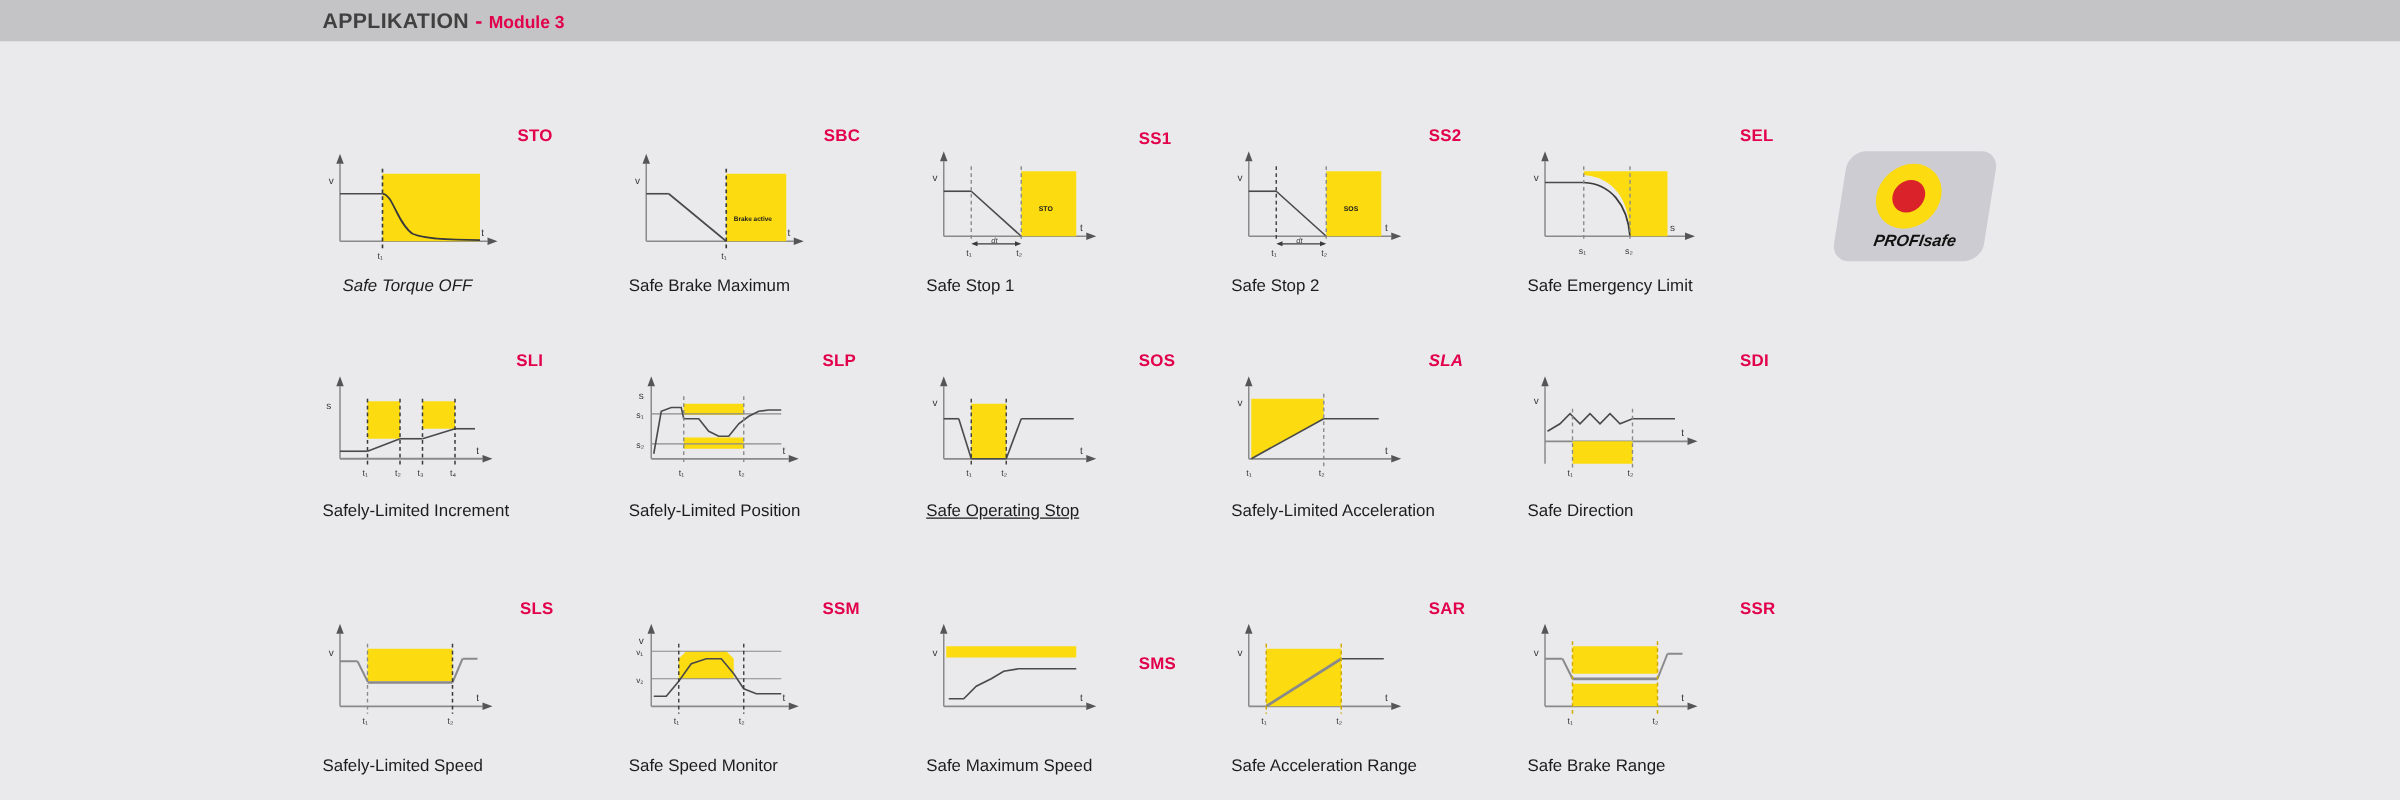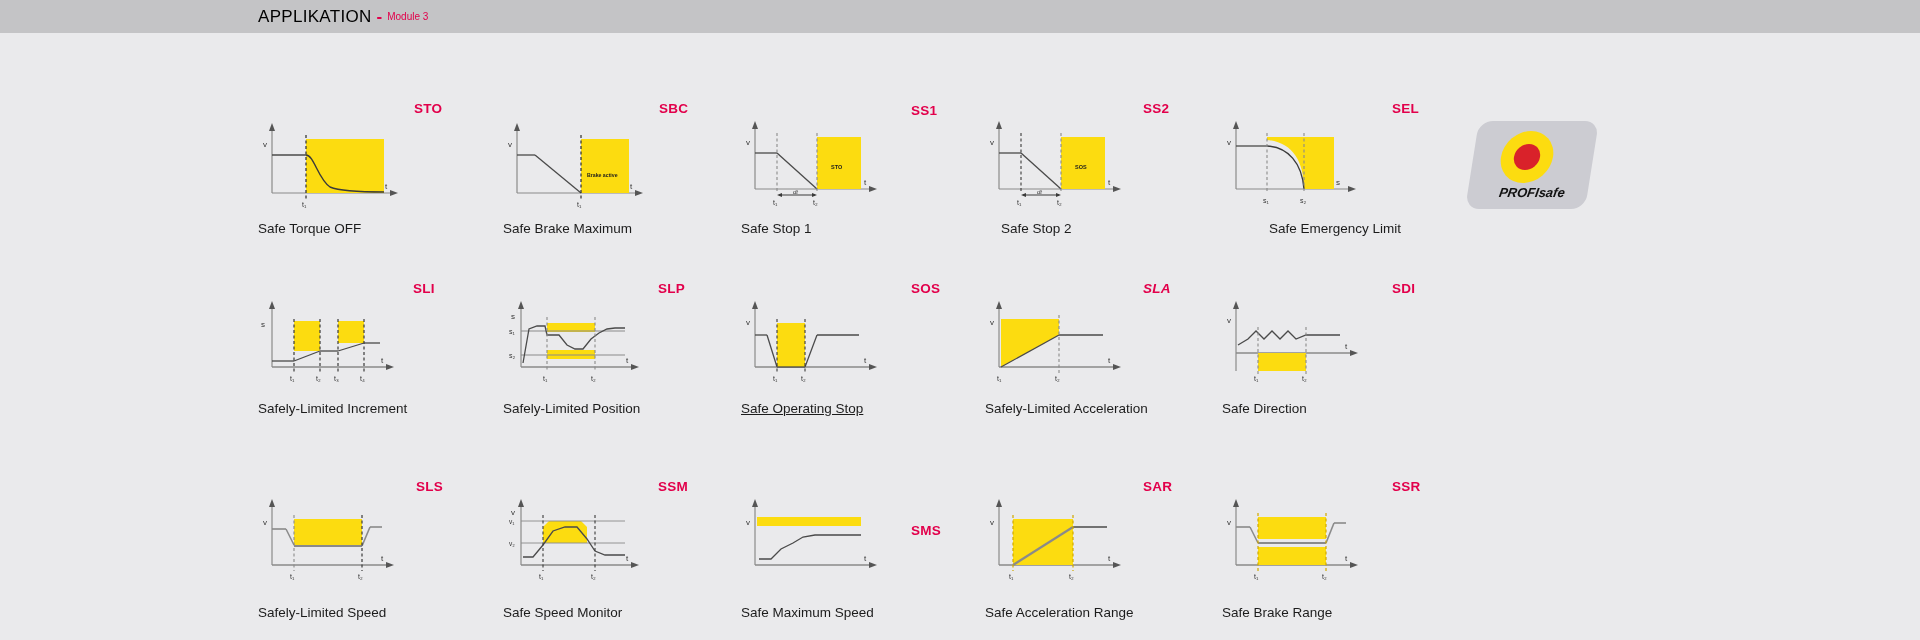--- a/index.html
+++ b/index.html
@@ -13,27 +13,27 @@
 
   
   #header {
     height:33px;
     background:#c4c4c6;
     display:flex;
     align-items:center;
     padding-left:258px;
   }
   #header .title {
-    color:#000000;
-    font-weight:normal;
+    color:#404040;
+    font-weight:bold;
     font-size:17px;
     letter-spacing:.3px;
   }
   #header .dash { color:#e2004b; font-weight:bold; font-size:17px; margin:0 5px; }
-  #header .sub { color:#e2004b; font-weight:normal; font-size:10px; }
+  #header .sub { color:#e2004b; font-weight:bold; font-size:14px; }
 
   
   #board { position:relative; width:1920px; height:607px; }
 
   .cell { position:absolute; width:250px; }
 
   .code {
     position:absolute;
     color:#e2004b;
     font-weight:bold;
@@ -112,21 +112,21 @@
         <polygon points="11,10 14,2 17,10" fill="#555"></polygon>
         <rect x="48" y="18" width="78" height="54" fill="#fcdc10"></rect>
         <line x1="14" y1="34" x2="48" y2="34" stroke="#4a4a4a" stroke-width="1.3"></line>
         <path d="M48,34 C56,34 60,58 72,66 C84,71 110,71 126,71" fill="none" stroke="#3a3a3a" stroke-width="1.4"></path>
         <line x1="48" y1="14" x2="48" y2="78" stroke="#3a3a3a" stroke-width="1.3" stroke-dasharray="3,2.5"></line>
         <text x="5" y="26" font-size="8" fill="#333">v</text>
         <text x="127" y="68" font-size="8" fill="#333">t</text>
         <text x="44" y="86" font-size="7" fill="#333">t₁</text>
       </svg>
     </div>
-    <div class="caption" style="left:0px; top:148px;">Safe Torque OFF</div>
+    <div class="caption" style="left:16px; top:148px;font-style:italic;">Safe Torque OFF</div>
   </div>
 
   <div class="cell" style="left:503px; top:40px;">
     <div class="code" style="left:156px; top:28px;">SBC</div>
     <div class="fig" style="left:0px; top:48px;">
       <svg width="140" height="80" viewBox="0 0 140 80">
         <line x1="14" y1="72" x2="132" y2="72" stroke="#8a8a8a" stroke-width="1.2"></line>
         <polygon points="132,69 140,72 132,75" fill="#555"></polygon>
         <line x1="14" y1="72" x2="14" y2="10" stroke="#8a8a8a" stroke-width="1.2"></line>
         <polygon points="11,10 14,2 17,10" fill="#555"></polygon>
@@ -187,21 +187,21 @@
         <polygon points="36,74 41,72 41,76" fill="#3a3a3a"></polygon>
         <polygon points="76,74 71,72 71,76" fill="#3a3a3a"></polygon>
         <text x="5" y="24" font-size="8" fill="#333">v</text>
         <text x="123" y="64" font-size="8" fill="#333">t</text>
         <text x="32" y="84" font-size="7" fill="#333">t₁</text>
         <text x="52" y="73" font-size="6" font-style="italic" fill="#3a3a3a">dt</text>
         <text x="72" y="84" font-size="7" fill="#333">t₂</text>
         <text x="90" y="48" font-size="5.5" font-weight="bold" fill="#1c1c1c">SOS</text>
       </svg>
     </div>
-    <div class="caption" style="left:16px; top:148px;">Safe Stop 2</div>
+    <div class="caption" style="left:0px; top:148px;">Safe Stop 2</div>
   </div>
 
   <div class="cell" style="left:1222px; top:40px;">
     <div class="code" style="left:170px; top:28px;">SEL</div>
     <div class="fig" style="left:0px; top:48px;">
       <svg width="140" height="80" viewBox="0 0 140 80">
         <line x1="14" y1="68" x2="126" y2="68" stroke="#8a8a8a" stroke-width="1.2"></line>
         <polygon points="126,65 134,68 126,71" fill="#555"></polygon>
         <line x1="14" y1="68" x2="14" y2="8" stroke="#8a8a8a" stroke-width="1.2"></line>
         <polygon points="11,8 14,0 17,8" fill="#555"></polygon>
@@ -209,21 +209,21 @@
         <line x1="14" y1="25" x2="45" y2="25" stroke="#4a4a4a" stroke-width="1.3"></line>
         <path d="M45,25 C66,26 80,42 82,68" fill="none" stroke="#3a3a3a" stroke-width="1.4"></path>
         <line x1="45" y1="12" x2="45" y2="70" stroke="#8a8a8a" stroke-width="1.1" stroke-dasharray="3,2.5"></line>
         <line x1="82" y1="12" x2="82" y2="70" stroke="#8a8a8a" stroke-width="1.1" stroke-dasharray="3,2.5"></line>
         <text x="5" y="24" font-size="8" fill="#333">v</text>
         <text x="114" y="64" font-size="8" fill="#333">s</text>
         <text x="41" y="82" font-size="7" fill="#333">s₁</text>
         <text x="78" y="82" font-size="7" fill="#333">s₂</text>
       </svg>
     </div>
-    <div class="caption" style="left:0px; top:148px;margin-left:47px;">Safe Emergency Limit</div>
+    <div class="caption" style="left:0px; top:148px;">Safe Emergency Limit</div>
   </div>
 
   <div id="profisafe">
     <div class="plate"></div>
     <div class="ring"></div>
     <div class="dot"></div>
     <div class="word">PROFIsafe</div>
   </div>
 
   <div class="cell" style="left:258px; top:220px;">

